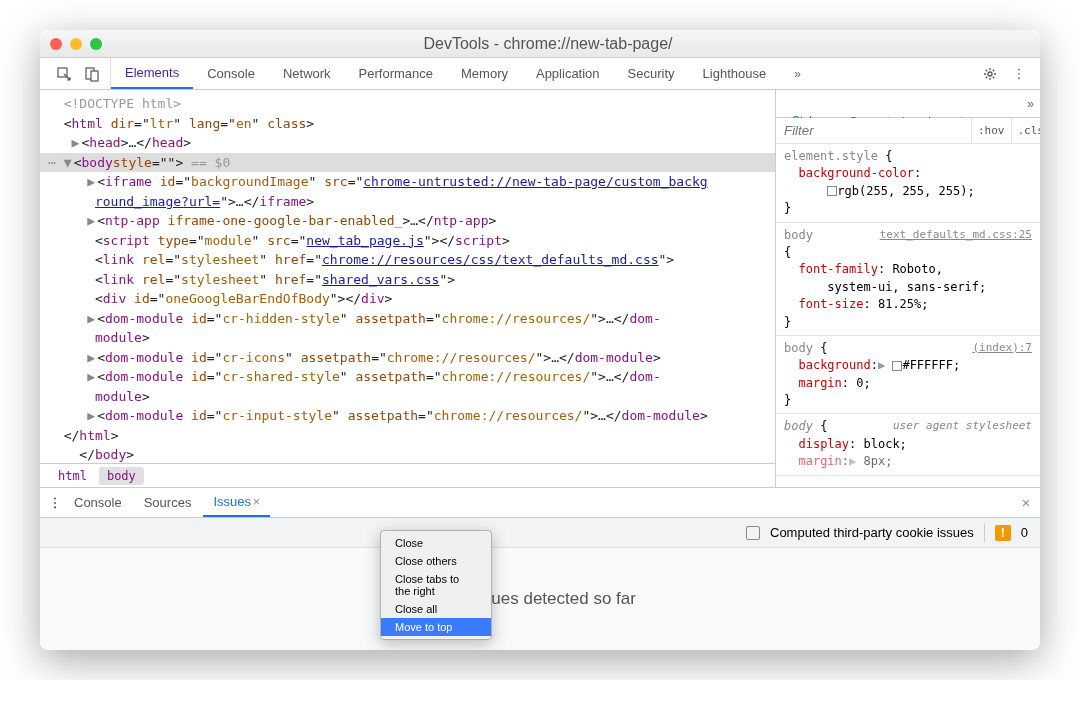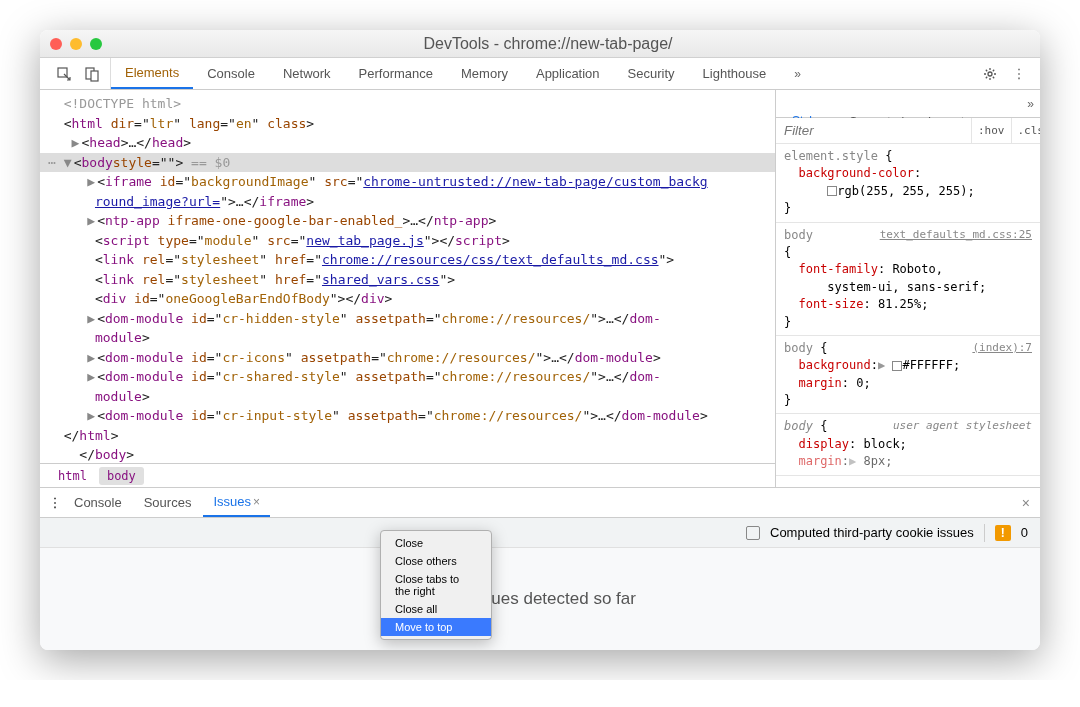--- a/index.html
+++ b/index.html
@@ -9,21 +9,21 @@
 .traffic { display: flex; gap: 8px; }
 .dot { width: 12px; height: 12px; border-radius: 50%; }
 .dot.red { background: #ff5f57; } .dot.yellow { background: #febc2e; } .dot.green { background: #28c840; }
 .title { position: absolute; left: 16px; right: 0; text-align: center; font-size: 16px; color: #555; }
 
 .toolbar { height: 32px; display: flex; align-items: center; border-bottom: 1px solid #ccc; padding: 0 6px; font-size: 13px; color: #555; }
 .tool-icons { display: flex; align-items: center; padding: 0 10px; gap: 12px; border-right: 1px solid #ddd; height: 100%; }
 .tool-icon { width: 16px; height: 16px; display: flex; align-items: center; justify-content: center; color: #555; }
 .tabs { display: flex; height: 100%; }
 .tab { padding: 0 14px; display: flex; align-items: center; height: 100%; cursor: default; }
-.tab.active { color: #a16207; border-bottom: 2px solid #1a73e8; }
+.tab.active { color: #4c1d95; border-bottom: 2px solid #1a73e8; }
 .tool-right { margin-left: auto; display: flex; align-items: center; gap: 14px; padding-right: 8px; }
 
 .main { flex: 1; display: flex; overflow: hidden; border-bottom: 1px solid #ccc; }
 .dom-panel { flex: 1; display: flex; flex-direction: column; overflow: hidden; }
 .dom-tree { flex: 1; overflow: auto; font-family: Menlo, Consolas, monospace; font-size: 13px; line-height: 1.5; color: #222; padding: 4px 0; }
 .dom-line { white-space: pre; padding: 0 8px; }
 .dom-line.sel { background: #ddd; display:flex; align-items:center;}
 .caret { display: inline-block; width: 10px; color: #888; }
 .tag { color: #881280; } .attr { color: #994500; } .val { color: #a16207; } .link { color: #1a1aa6; text-decoration: underline; } .grey { color: #999; }
 .breadcrumb { height: 24px; border-top: 1px solid #ccc; display:flex; align-items:center; font-family: Menlo, monospace; font-size: 12px; padding: 0 10px; gap: 4px;}

